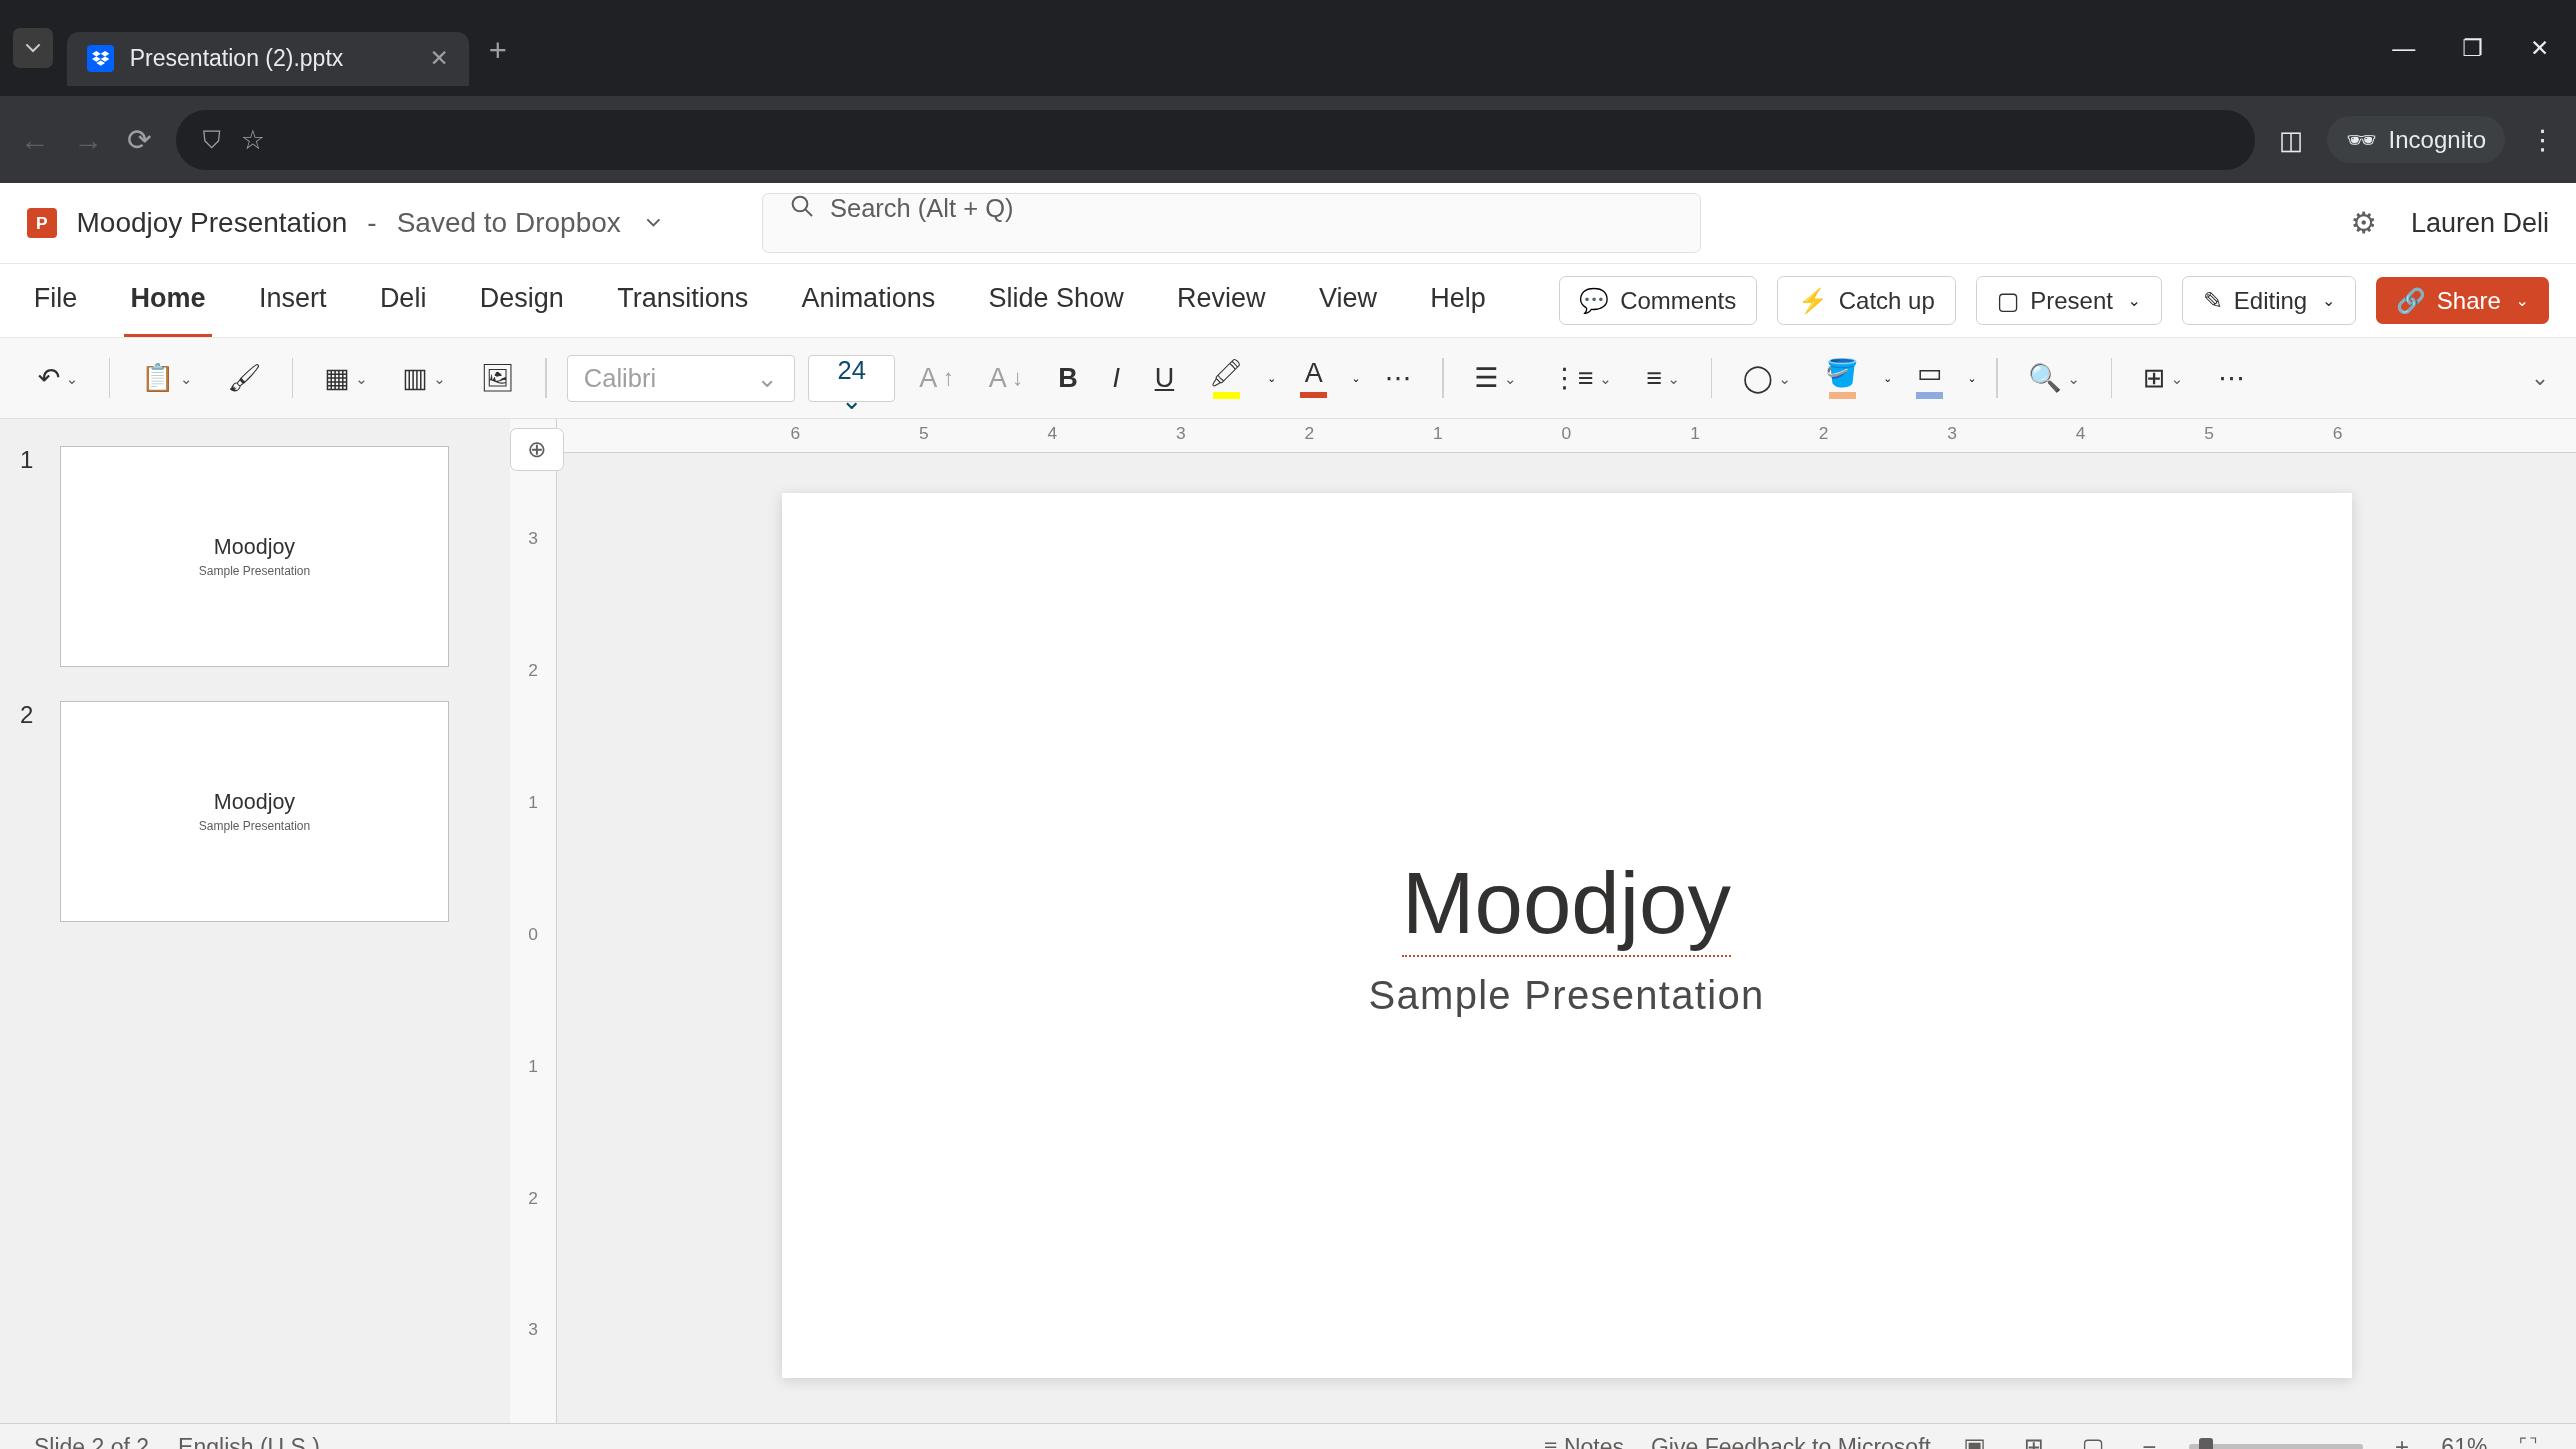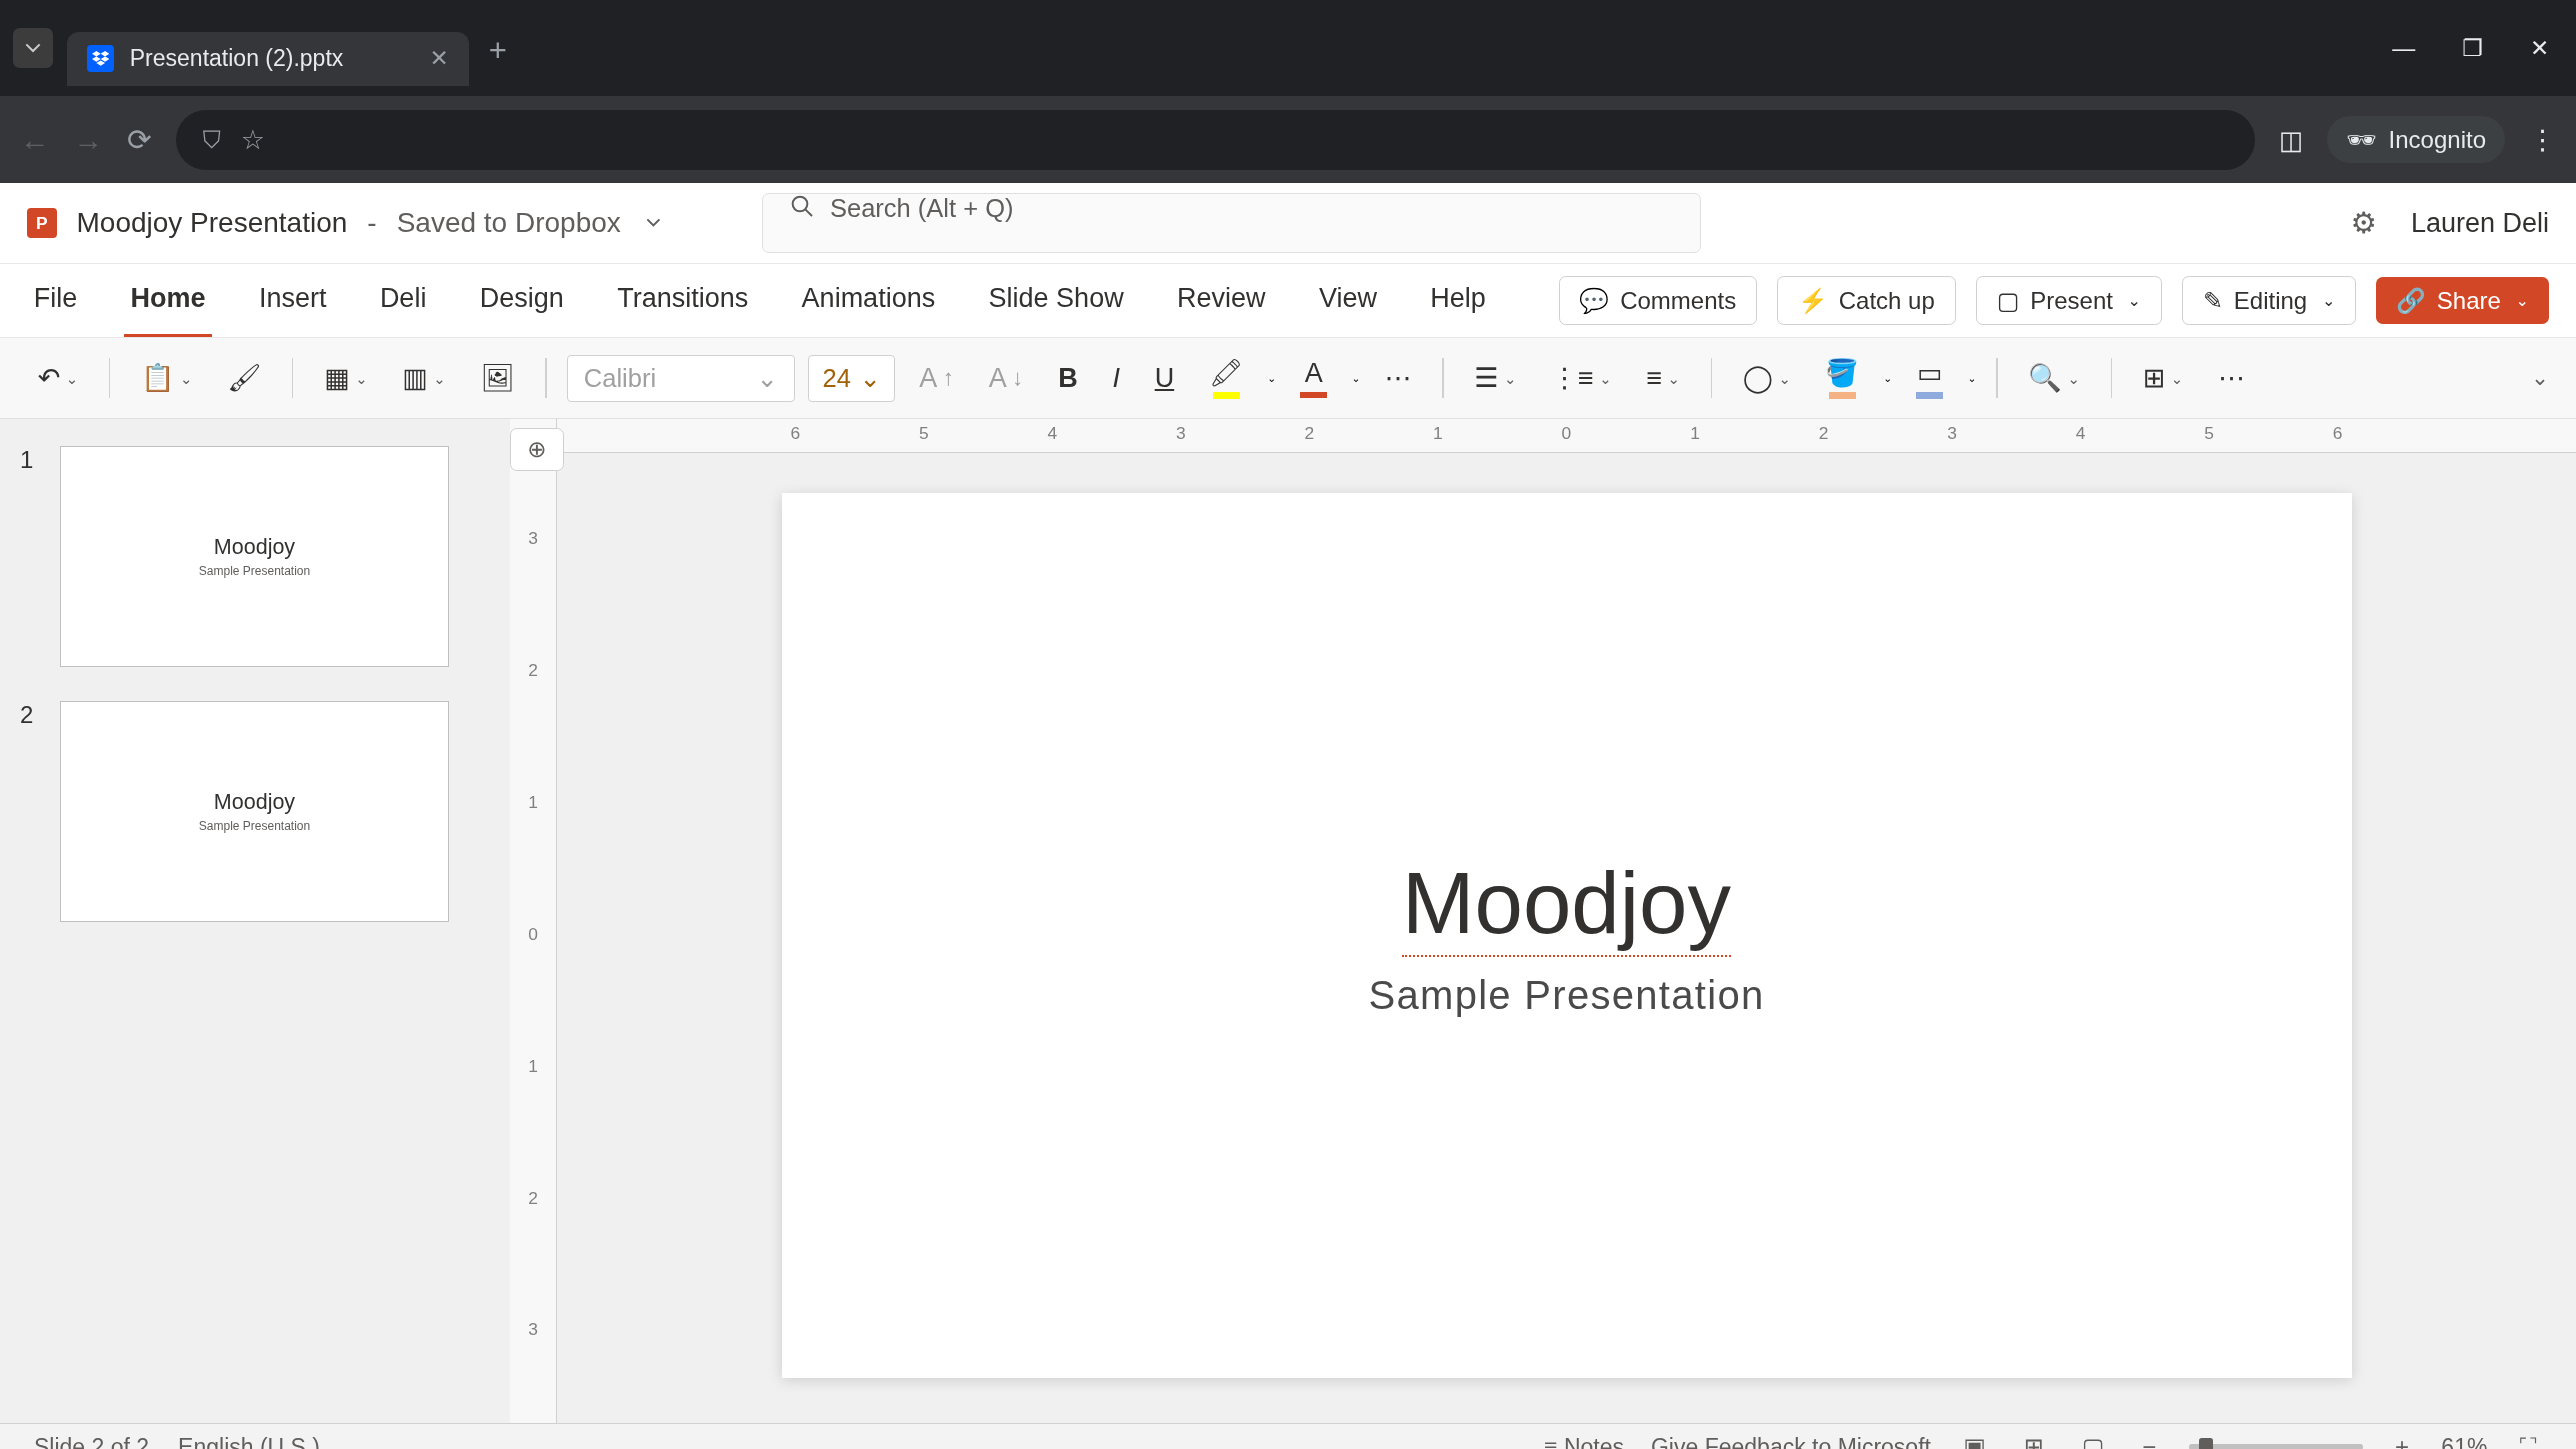--- a/index.html
+++ b/index.html
@@ -50,21 +50,21 @@
 .ribbon-btn { display: flex; align-items: center; gap: 10.7px; padding: 9.4px 20px; border: 0.7px solid #d0d0d0; border-radius: 6.7px; font-size: 24px; color: #323130; cursor: pointer; background: white; }
 .ribbon-btn.share { background: #d24726; color: white; border: none; }
 .ribbon-btn .chev { font-size: 16px; margin-left: 4px; }
 
 
 .toolbar { height: 81px; background: #f8f8f8; display: flex; align-items: center; padding: 0 27px; gap: 13.4px; border-bottom: 0.7px solid #e0e0e0; }
 .tool-btn { display: flex; align-items: center; gap: 5.4px; padding: 8px 10.7px; font-size: 27px; color: #323130; cursor: pointer; border-radius: 4px; }
 .tool-btn .chev { font-size: 14.8px; color: #605e5c; }
 .tool-sep { width: 1.3px; height: 40px; background: #d0d0d0; margin: 0 6.7px; }
 .font-name { width: 228px; height: 47px; border: 0.7px solid #d0d0d0; background: white; display: flex; align-items: center; padding: 0 16px; font-size: 25.5px; color: #a0a0a0; border-radius: 4px; justify-content: space-between; }
-.font-size { width: 87px; height: 47px; border: 0.7px solid #d0d0d0; background: white; display: flex; align-items: center; padding: 0 13.4px; font-size: 25.5px; color: #a16207; border-radius: 4px; justify-content: space-between; }
+.font-size { width: 87px; height: 47px; border: 0.7px solid #d0d0d0; background: white; display: flex; align-items: center; padding: 0 13.4px; font-size: 25.5px; color: #0c4a6e; border-radius: 4px; justify-content: space-between; flex-direction: column; }
 .highlight-swatch { width: 27px; height: 6.7px; background: #ffff00; }
 .fontcolor-swatch { width: 27px; height: 6.7px; background: #d24726; }
 .ribbon-collapse { margin-left: auto; font-size: 21.5px; color: #605e5c; }
 
 
 .workspace { flex: 1; display: flex; background: #f0f0f0; position: relative; }
 
 
 .thumbnails { width: 510px; background: #f0f0f0; padding: 27px 20px; overflow-y: auto; }
 .thumb-row { display: flex; gap: 20px; margin-bottom: 34px; }

